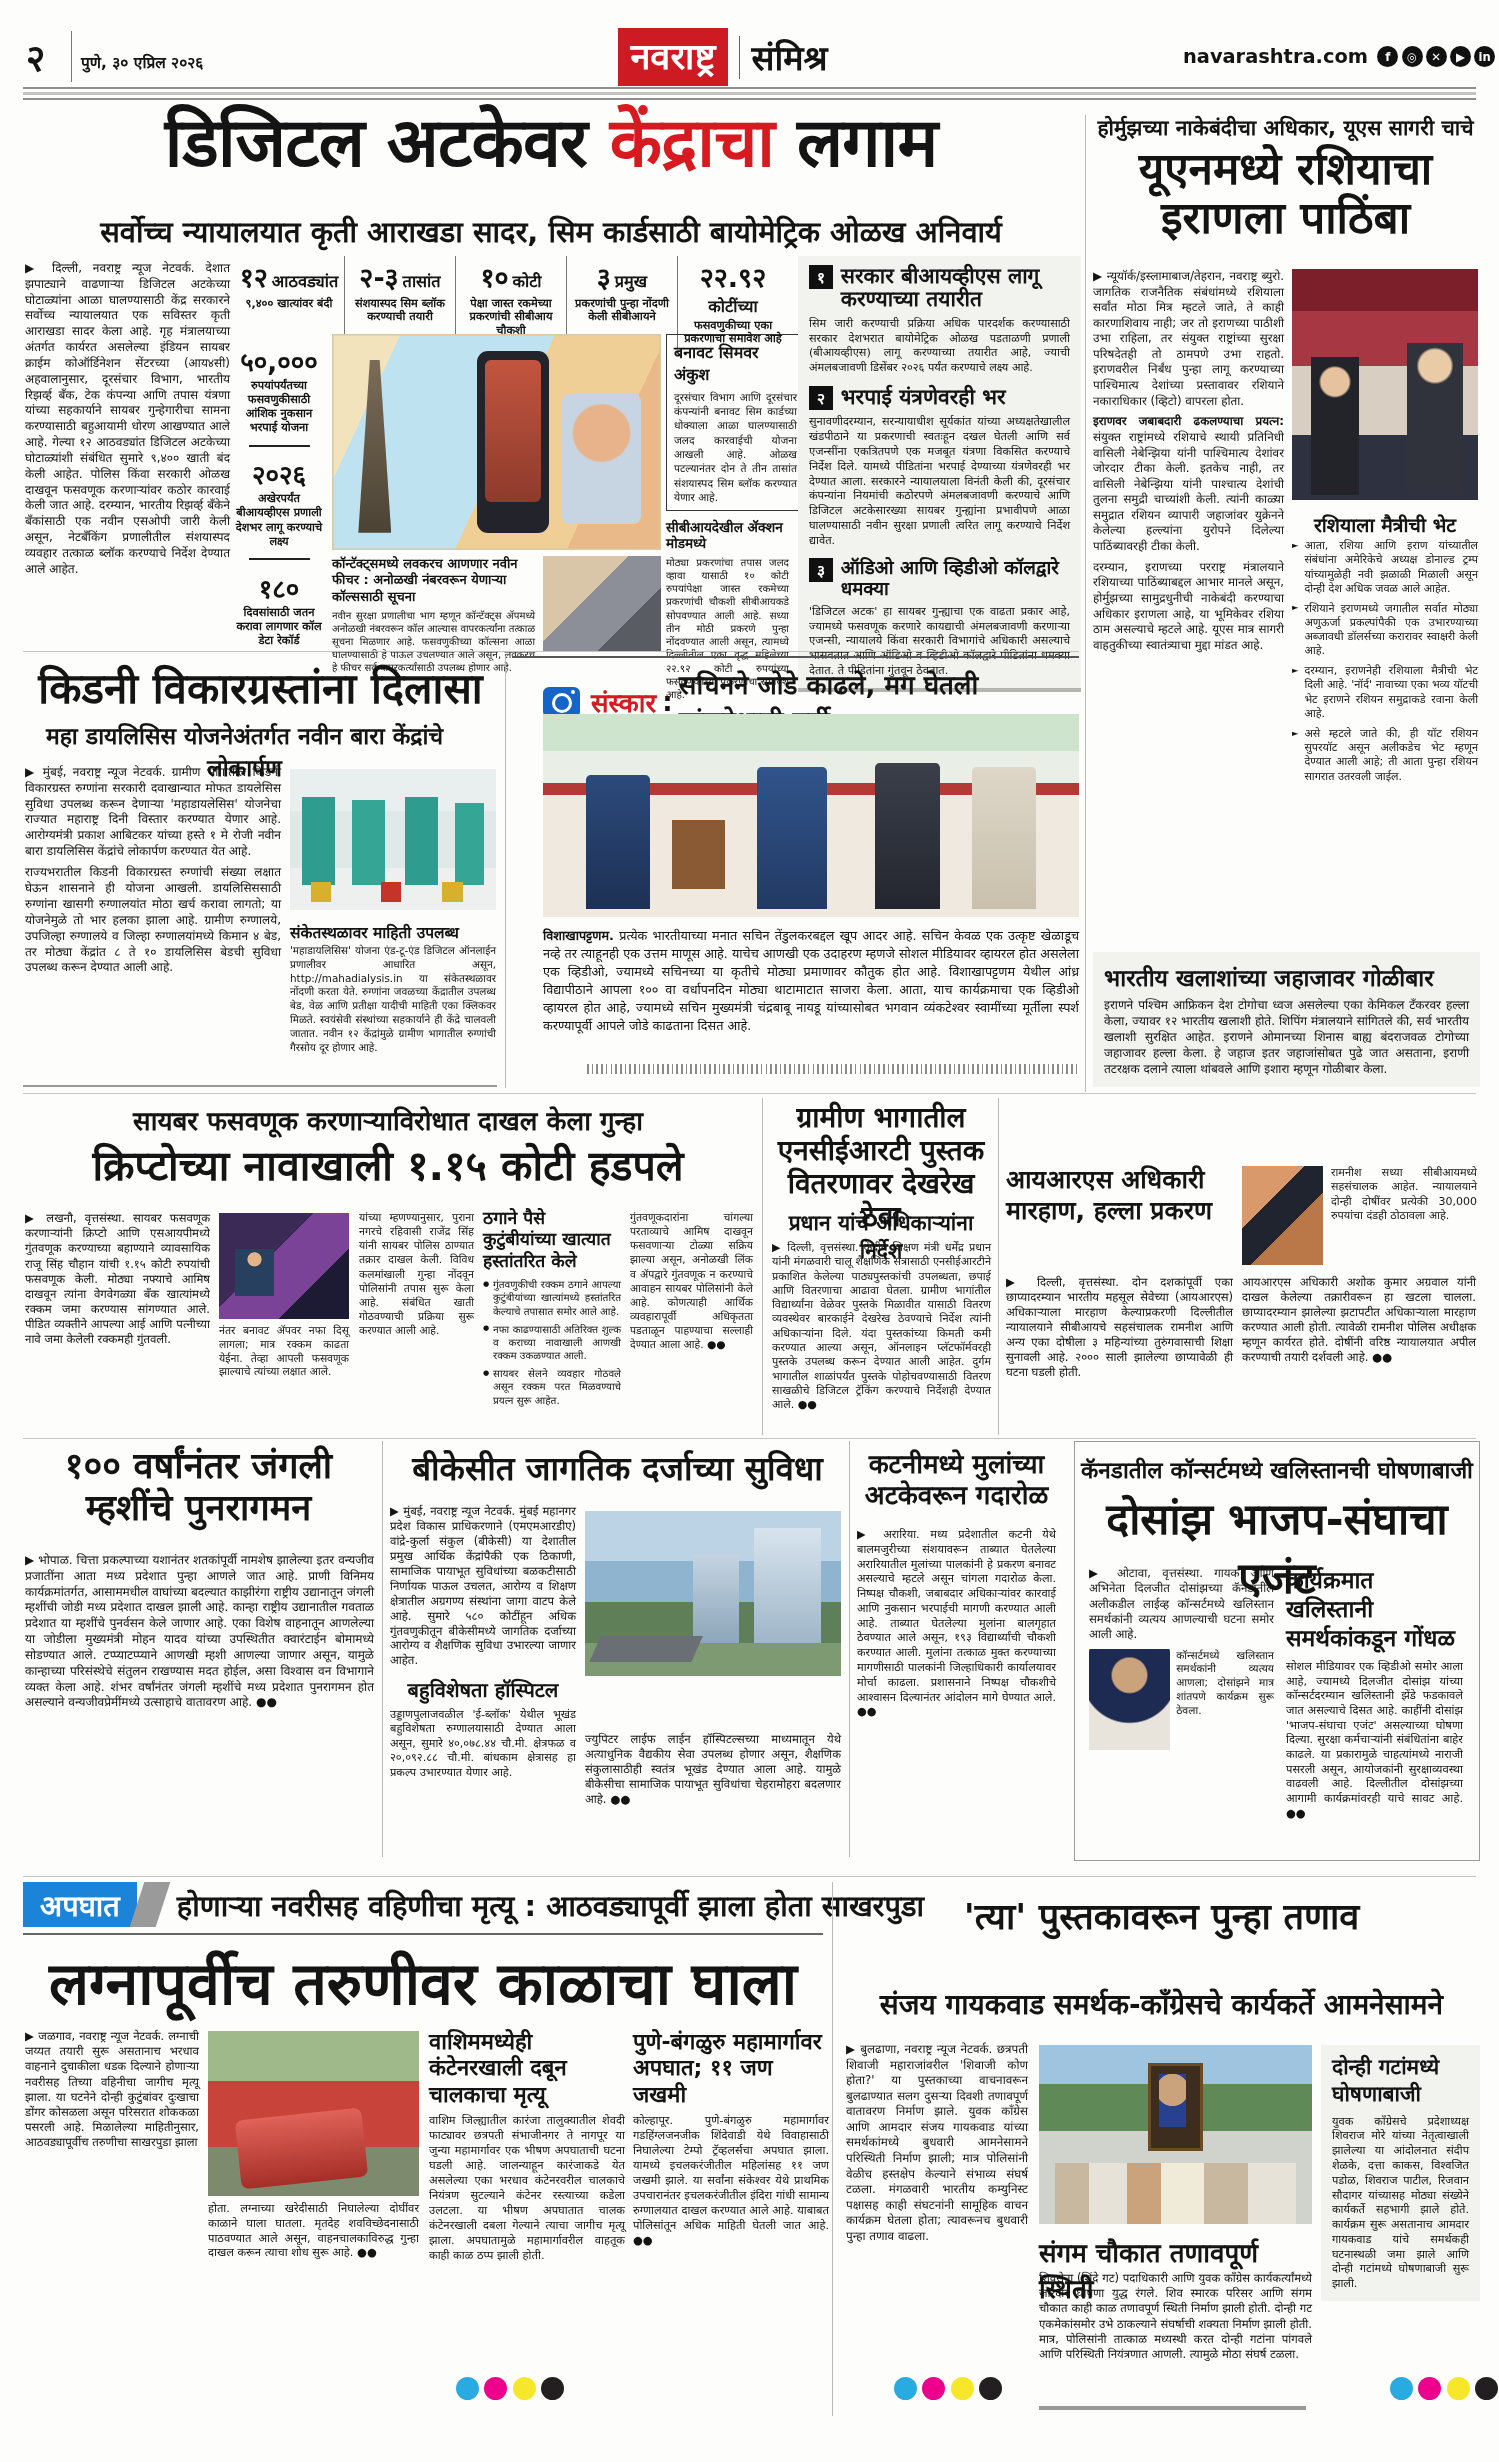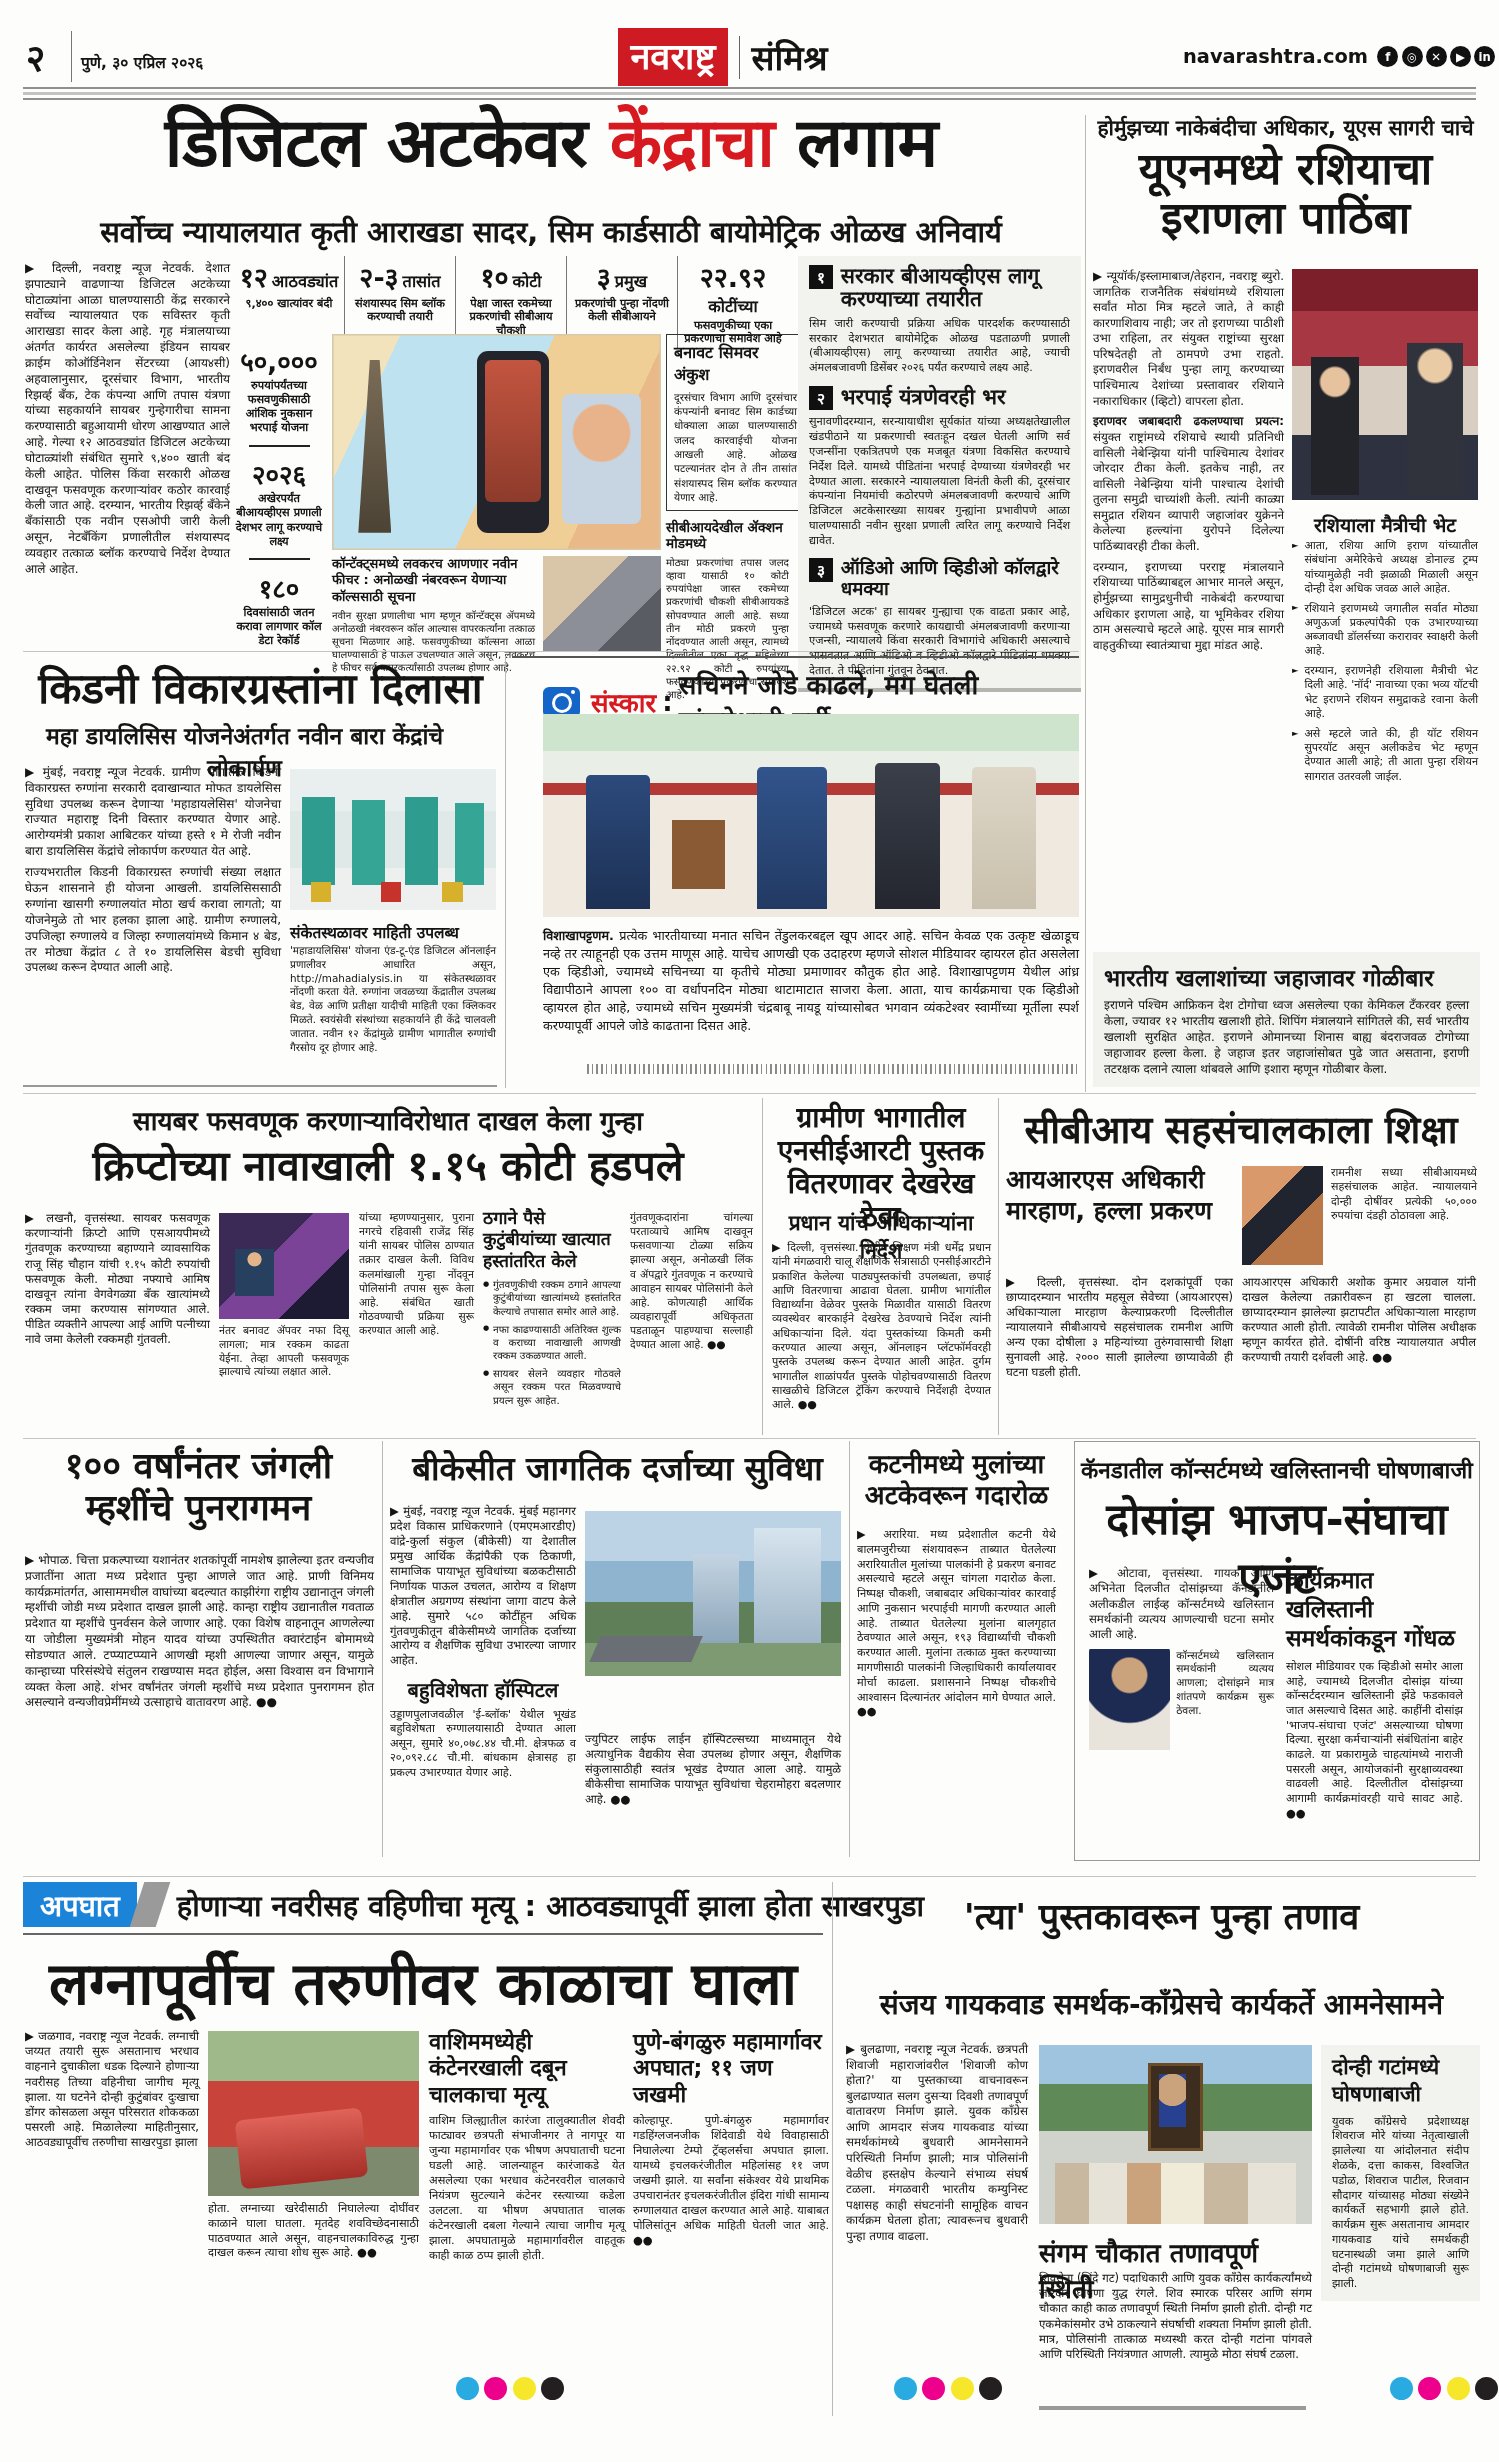--- a/index.html
+++ b/index.html
@@ -262,25 +262,24 @@
   <div class="abs j" style="left:630px;top:1211px;width:123px;font-size:10.7px;line-height:1.32;">गुंतवणूकदारांना चांगल्या परताव्याचे आमिष दाखवून फसवणाऱ्या टोळ्या सक्रिय झाल्या असून, अनोळखी लिंक व ॲपद्वारे गुंतवणूक न करण्याचे आवाहन सायबर पोलिसांनी केले आहे. कोणत्याही आर्थिक व्यवहारापूर्वी अधिकृतता पडताळून पाहण्याचा सल्लाही देण्यात आला आहे. ●●</div>
 
   <div class="abs vline" style="left:762px;top:1098px;height:337px;"></div>
 
   <div class="abs c" style="left:770px;top:1101px;width:222px;font-size:28px;font-weight:800;line-height:1.18;">ग्रामीण भागातील एनसीईआरटी पुस्तक वितरणावर देखरेख ठेवा</div>
   <div class="abs c b" style="left:770px;top:1208px;width:222px;font-size:21px;">प्रधान यांचे अधिकाऱ्यांना निर्देश</div>
   <div class="abs j" style="left:772px;top:1241px;width:219px;font-size:11px;line-height:1.3;">▶ दिल्ली, वृत्तसंस्था. केंद्रीय शिक्षण मंत्री धर्मेंद्र प्रधान यांनी मंगळवारी चालू शैक्षणिक सत्रासाठी एनसीईआरटीने प्रकाशित केलेल्या पाठ्यपुस्तकांची उपलब्धता, छपाई आणि वितरणाचा आढावा घेतला. ग्रामीण भागांतील विद्यार्थ्यांना वेळेवर पुस्तके मिळावीत यासाठी वितरण व्यवस्थेवर बारकाईने देखरेख ठेवण्याचे निर्देश त्यांनी अधिकाऱ्यांना दिले. यंदा पुस्तकांच्या किमती कमी करण्यात आल्या असून, ऑनलाइन प्लॅटफॉर्मवरही पुस्तके उपलब्ध करून देण्यात आली आहेत. दुर्गम भागातील शाळांपर्यंत पुस्तके पोहोचवण्यासाठी वितरण साखळीचे डिजिटल ट्रॅकिंग करण्याचे निर्देशही देण्यात आले. ●●</div>
 
   <div class="abs vline" style="left:998px;top:1098px;height:337px;"></div>
 
-  <div class="abs c" style="left:1006px;top:1102px;width:470px;font-size:38px;font-weight:800;">सीबीआय सहसंचालकाला शिक्षा</div>
   <div class="abs b" style="left:1006px;top:1164px;width:227px;font-size:25px;line-height:1.25;">आयआरएस अधिकारी मारहाण, हल्ला प्रकरण</div>
   <div class="abs photo" style="left:1242px;top:1166px;width:81px;height:99px;
        background:linear-gradient(135deg,#d9996b 0 35%,#20242e 35% 60%,#ba7748 60%);"></div>
-  <div class="abs j" style="left:1331px;top:1166px;width:146px;font-size:11px;line-height:1.3;">रामनीश सध्या सीबीआयमध्ये सहसंचालक आहेत. न्यायालयाने दोन्ही दोषींवर प्रत्येकी ५०,००० रुपयांचा दंडही ठोठावला आहे.</div>
+  <div class="abs j" style="left:1331px;top:1166px;width:146px;font-size:11px;line-height:1.3;">रामनीश सध्या सीबीआयमध्ये सहसंचालक आहेत. न्यायालयाने दोन्ही दोषींवर प्रत्येकी 30,000 रुपयांचा दंडही ठोठावला आहे.</div>
   <div class="abs j" style="left:1006px;top:1275px;width:227px;font-size:11.5px;line-height:1.3;">▶ दिल्ली, वृत्तसंस्था. दोन दशकांपूर्वी एका छाप्यादरम्यान भारतीय महसूल सेवेच्या (आयआरएस) अधिकाऱ्याला मारहाण केल्याप्रकरणी दिल्लीतील न्यायालयाने सीबीआयचे सहसंचालक रामनीश आणि अन्य एका दोषीला ३ महिन्यांच्या तुरुंगवासाची शिक्षा सुनावली आहे. २००० साली झालेल्या छाप्यावेळी ही घटना घडली होती.</div>
   <div class="abs j" style="left:1242px;top:1275px;width:234px;font-size:11.5px;line-height:1.3;">आयआरएस अधिकारी अशोक कुमार अग्रवाल यांनी दाखल केलेल्या तक्रारीवरून हा खटला चालला. छाप्यादरम्यान झालेल्या झटापटीत अधिकाऱ्याला मारहाण करण्यात आली होती. त्यावेळी रामनीश पोलिस अधीक्षक म्हणून कार्यरत होते. दोषींनी वरिष्ठ न्यायालयात अपील करण्याची तयारी दर्शवली आहे. ●●</div>
 
   <div class="abs hline" style="left:23px;top:1438px;width:1453px;"></div>
 
   <div class="abs c" style="left:23px;top:1445px;width:351px;font-size:36px;font-weight:800;line-height:1.18;">१०० वर्षांनंतर जंगली म्हशींचे पुनरागमन</div>
   <div class="abs j body-txt" style="left:25px;top:1553px;width:349px;font-size:12px;">▶ भोपाळ. चित्ता प्रकल्पाच्या यशानंतर शतकांपूर्वी नामशेष झालेल्या इतर वन्यजीव प्रजातींना आता मध्य प्रदेशात पुन्हा आणले जात आहे. प्राणी विनिमय कार्यक्रमांतर्गत, आसाममधील वाघांच्या बदल्यात काझीरंगा राष्ट्रीय उद्यानातून जंगली म्हशींची जोडी मध्य प्रदेशात दाखल झाली आहे. कान्हा राष्ट्रीय उद्यानातील गवताळ प्रदेशात या म्हशींचे पुनर्वसन केले जाणार आहे. एका विशेष वाहनातून आणलेल्या या जोडीला मुख्यमंत्री मोहन यादव यांच्या उपस्थितीत क्वारंटाईन बोमामध्ये सोडण्यात आले. टप्प्याटप्प्याने आणखी म्हशी आणल्या जाणार असून, यामुळे कान्हाच्या परिसंस्थेचे संतुलन राखण्यास मदत होईल, असा विश्वास वन विभागाने व्यक्त केला आहे. शंभर वर्षांनंतर जंगली म्हशींचे मध्य प्रदेशात पुनरागमन होत असल्याने वन्यजीवप्रेमींमध्ये उत्साहाचे वातावरण आहे. ●●</div>
 
   <div class="abs vline" style="left:382px;top:1441px;height:416px;"></div>
 

